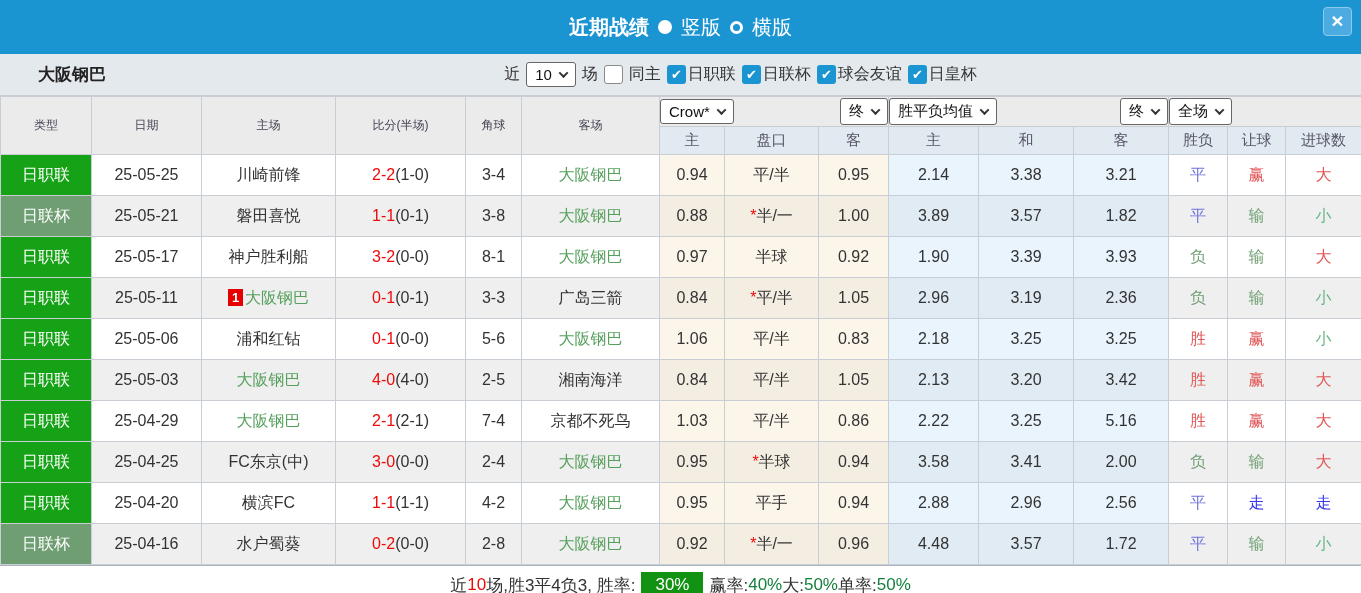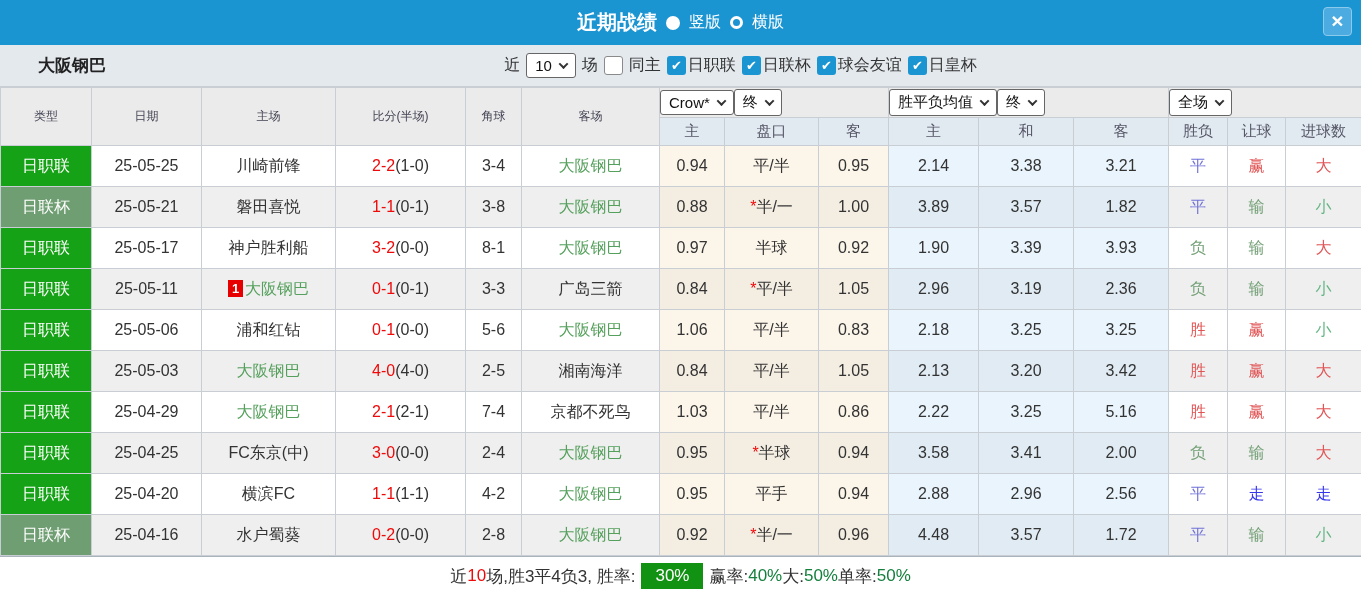--- a/index.html
+++ b/index.html
@@ -1,25 +1,25 @@
 <!DOCTYPE html>
 <html><head>
 <meta charset="utf-8">
 <style>
   * { box-sizing: border-box; margin: 0; padding: 0; }
   html,body { width:1361px; height:593px; overflow:hidden; background:#fff;
     font-family:"Liberation Sans","DejaVu Sans",sans-serif; }
 
   
-  .titlebar { height:45px; background:#1b94d2; position:relative;
+  .titlebar { height:54px; background:#1b94d2; position:relative;
     display:flex; align-items:center; justify-content:center; gap:9px; color:#fff; }
   .titlebar .title { font-size:20px; font-weight:bold; }
   .radio-dot { width:14px; height:14px; border-radius:50%; background:#fff; display:inline-block; }
   .radio-ring { width:13px; height:13px; border-radius:50%; border:3px solid #fff; display:inline-block; }
-  .radio-label { font-size:16px; }
+  .radio-label { font-size:20px; }
   .close-btn { position:absolute; right:9px; top:7px; width:29px; height:29px;
     background:#4cabe1; border:1px solid #8ccaec; border-radius:4px; color:#fff;
     font-size:21px; font-weight:bold; line-height:26px; text-align:center; cursor:pointer; }
 
   
   .filterbar { height:42px; background:#e4e9ee; display:flex; align-items:center;
     position:relative; border-bottom:1px solid #c9ced4; font-size:16px; color:#333; }
   .team-name { position:absolute; left:38px; font-weight:bold; font-size:17px; color:#222; }
   .filter-controls { margin:0 auto; display:flex; align-items:center; gap:6px; padding-left:120px; }
   .sel { display:inline-flex; align-items:center; gap:8px; background:#fff;
@@ -32,21 +32,21 @@
   .cb.checked { background:#1b94d2; color:#fff; font-size:13px; font-weight:bold; }
   .cb-group { display:inline-flex; align-items:center; gap:2px; }
 
   
   table { width:1361px; border-collapse:collapse; table-layout:fixed; font-size:16px; }
   td, th { border:1px solid #c9ced4; text-align:center; overflow:hidden; white-space:nowrap; }
   thead th { font-weight:normal; color:#556; background:#e2eaf1; }
   thead tr.selrow th { height:30px; background:#ebebeb; }
   thead tr.subrow th { height:28px; font-size:15px; }
   thead th.main { font-size:12px; color:#445; }
-  .selwrap { display:flex; justify-content:flex-start; align-items:center; }
+  .selwrap { display:flex; justify-content:space-between; align-items:center; }
 
   tbody tr { height:41px; background:#fff; }
   tbody tr.alt { background:#efefef; }
   tbody td { color:#333; }
   td.type { color:#fff; font-size:16px; }
   td.type.league { background:#16a216; }
   td.type.cup { background:#6f9e72; }
   .self { color:#55a05c; }
   .badge { display:inline-block; background:#e60000; color:#fff; font-size:13px; font-weight:bold;
     padding:0 4px; line-height:17px; margin-right:2px; vertical-align:1px; }

